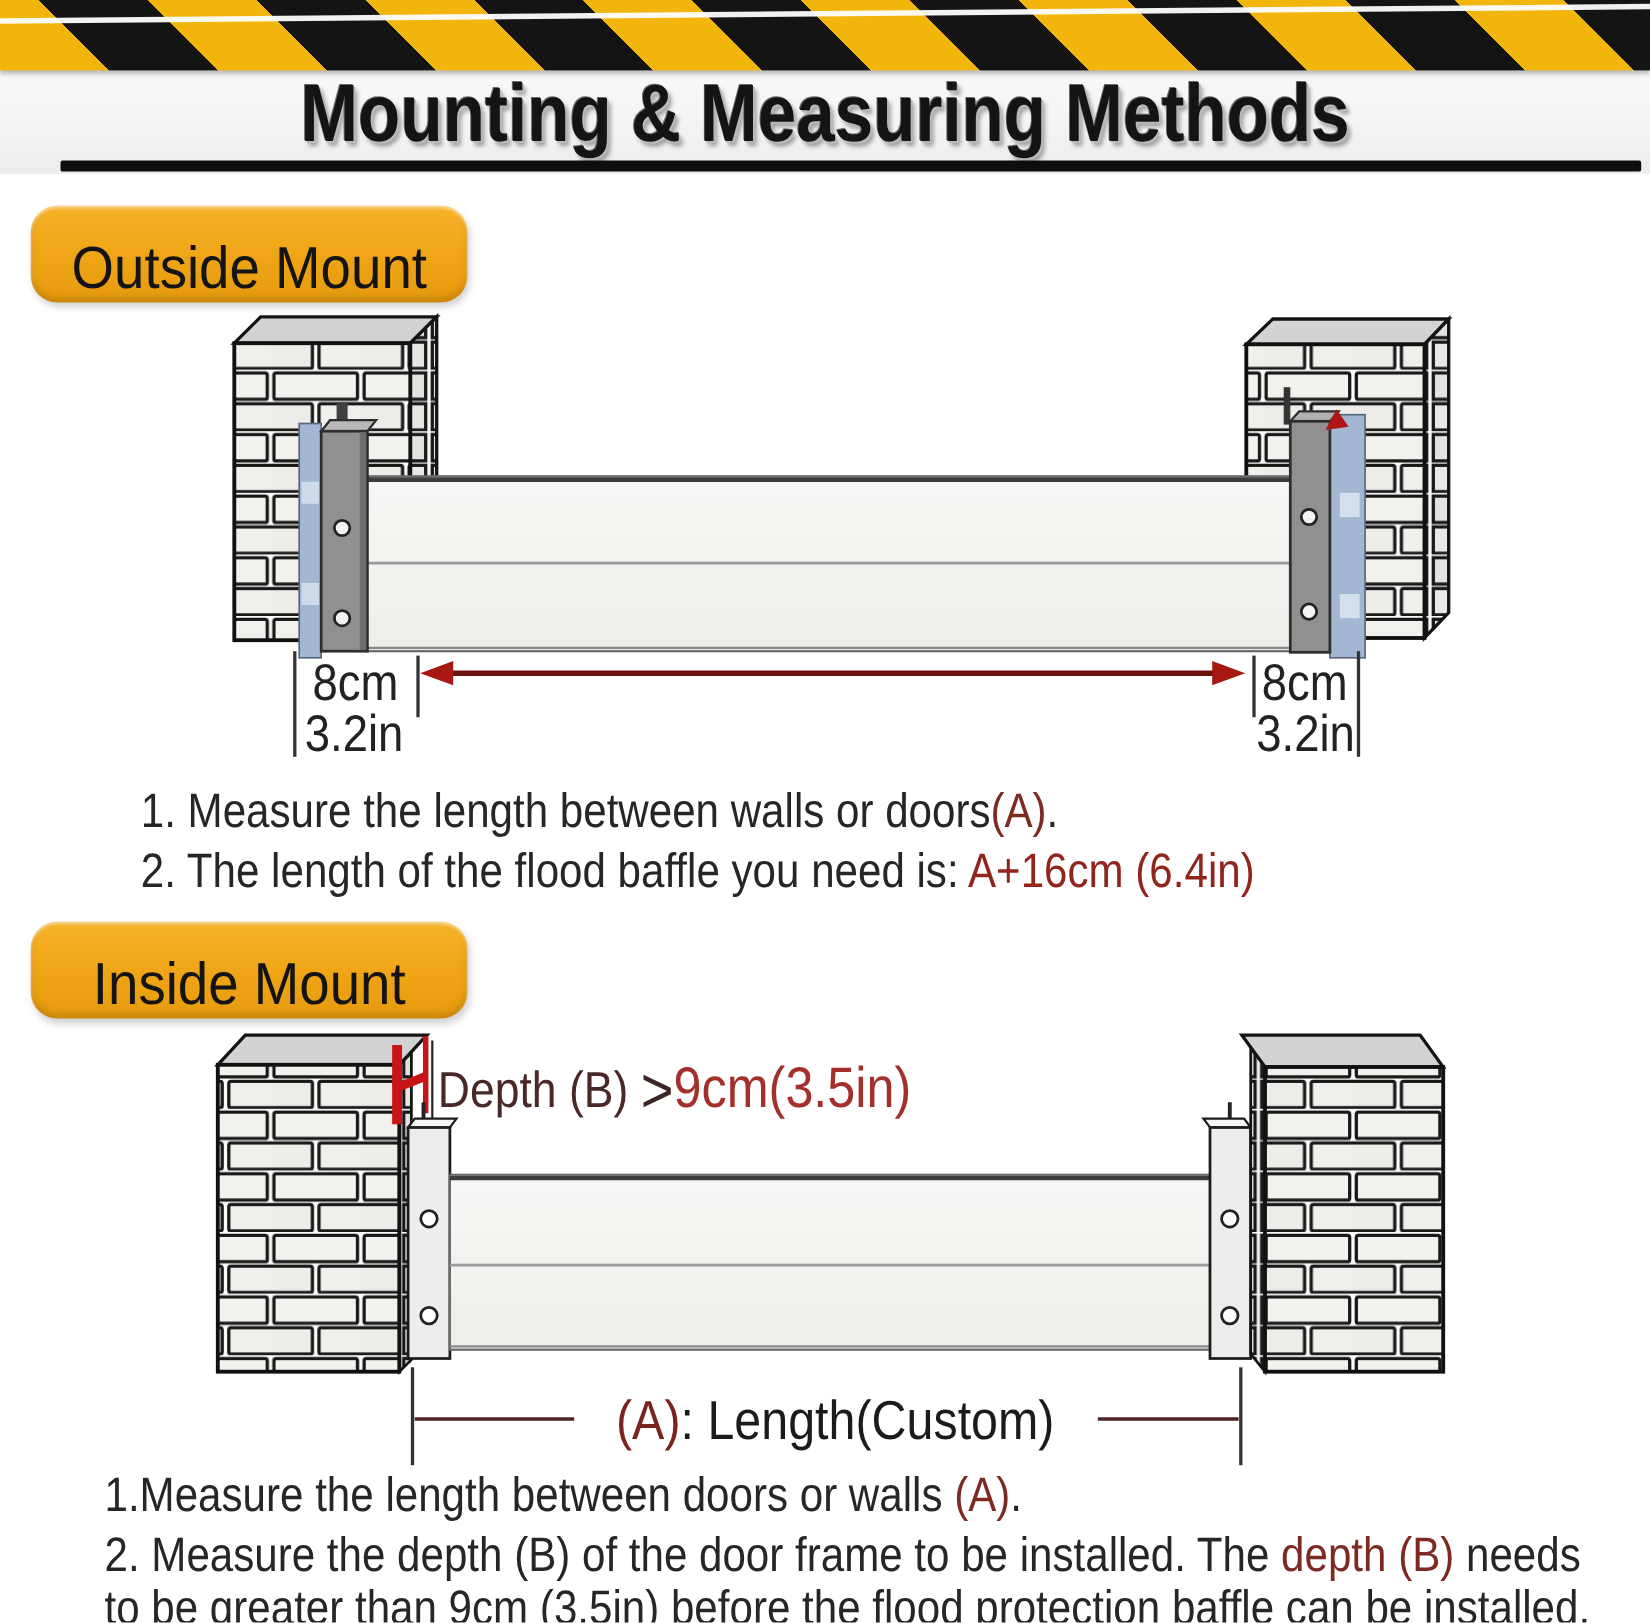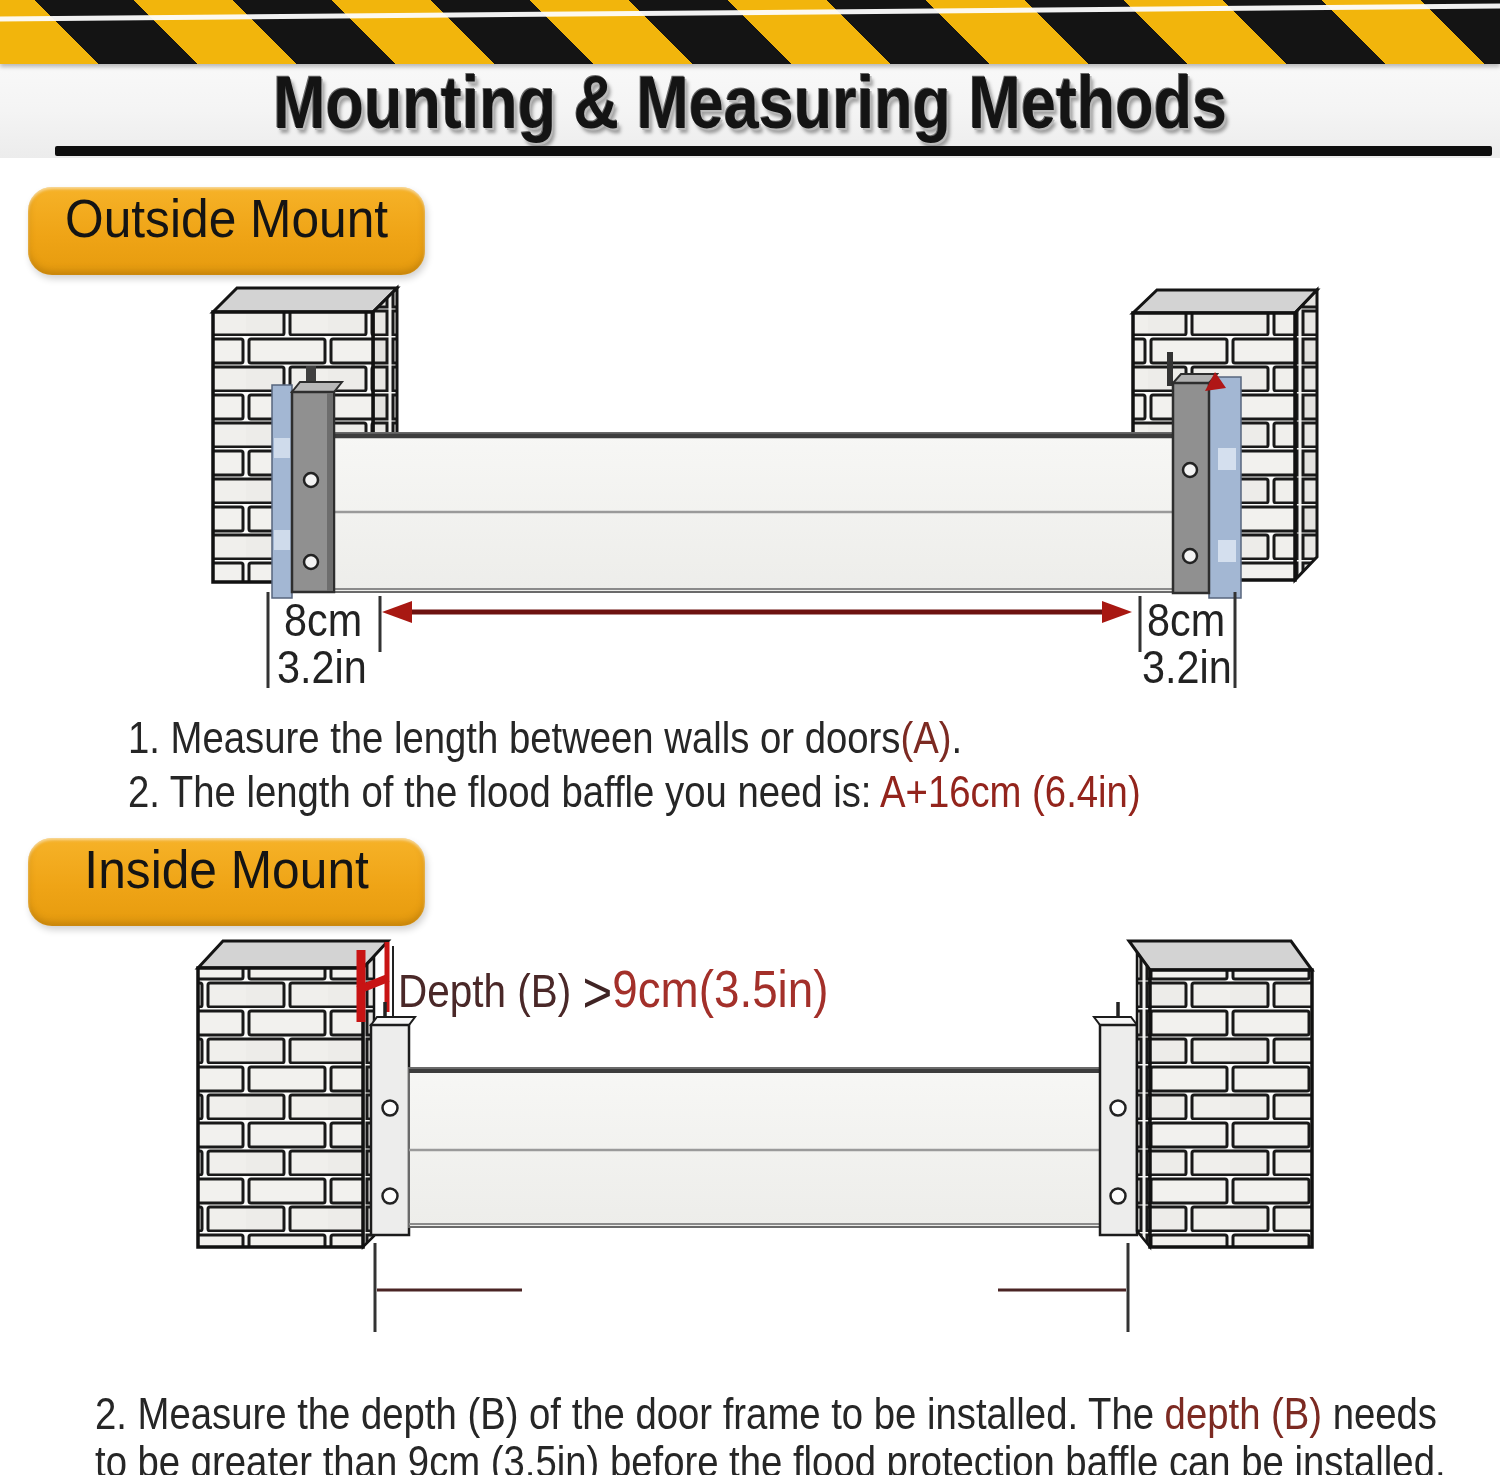--- a/index.html
+++ b/index.html
@@ -17,21 +17,21 @@
   .page-title{position:absolute; top:66px; left:0; width:1500px; text-align:center;
     font-size:74px; font-weight:bold; color:#141414; line-height:1; white-space:nowrap;}
   .page-title .cx{display:inline-block; transform:scaleX(0.85); transform-origin:50% 50%;
     text-shadow:-1px -1px 0 #6a6a6a, 2px 2px 0 #b9b9b9, 4px 5px 4px rgba(0,0,0,.35);}
   .header-bar{position:absolute; top:146px; left:55px; width:1437px; height:10px; background:#0e0e0e; border-radius:2px;}
 
   
   .mount-label{position:absolute; left:28px; width:397px; height:88px; border-radius:24px;
     background:linear-gradient(180deg,#f6b228 0%,#efa416 55%,#e69b0e 100%);
     box-shadow:inset 0 2px 3px rgba(255,255,255,.55), inset 0 -4px 7px rgba(135,85,0,.35), 2px 4px 7px rgba(0,0,0,.18);
-    display:flex; align-items:flex-start; justify-content:center; color:#141414; font-size:54px; white-space:nowrap;}
+    display:flex; align-items:flex-end; justify-content:center; color:#141414; font-size:54px; white-space:nowrap;}
   .mount-label .cx{display:inline-block; transform:scaleX(0.92); transform-origin:50% 50%;}
   #outside-label{top:187px;}
   #inside-label{top:838px;}
 
   
   .diagram-svg{position:absolute; left:0;}
   #svg-outside{top:280px;}
   #svg-inside{top:935px;}
 
   
@@ -231,19 +231,25 @@
       <line x1="375" y1="1243" x2="375" y2="1332" stroke="#333333" stroke-width="3"></line>
       <line x1="1128" y1="1243" x2="1128" y2="1332" stroke="#333333" stroke-width="3"></line>
       <line x1="377" y1="1290" x2="522" y2="1290" stroke="#4a2424" stroke-width="3"></line>
       <line x1="998" y1="1290" x2="1126" y2="1290" stroke="#4a2424" stroke-width="3"></line>
     </g>
   </svg>
 
   <div class="ovl" id="depth-label">
     <span class="cx"><span class="d1">Depth (B) </span><span class="gt">&gt;</span><span class="d2">9cm(3.5in)</span></span>
   </div>
-
+  <div class="ovl" id="in-a-label">
+    <span class="cx"><span class="a">(A)</span><span class="rest">: Length(Custom)</span></span>
+  </div>
+
+  <div class="step" id="in-step1">
+    <span class="cx"><span>1.Measure the length between doors or walls </span><span class="accent">(A)</span><span>.</span></span>
+  </div>
   <div class="step" id="in-step2">
     <span class="cx"><span>2. Measure the depth (B) of the door frame to be installed. The </span><span class="accent">depth (B)</span><span> needs</span><br>
       <span>to be greater than 9cm (3.5in) before the flood protection baffle can be installed.</span></span>
   </div>
 
 </div>
 
 </body></html>

